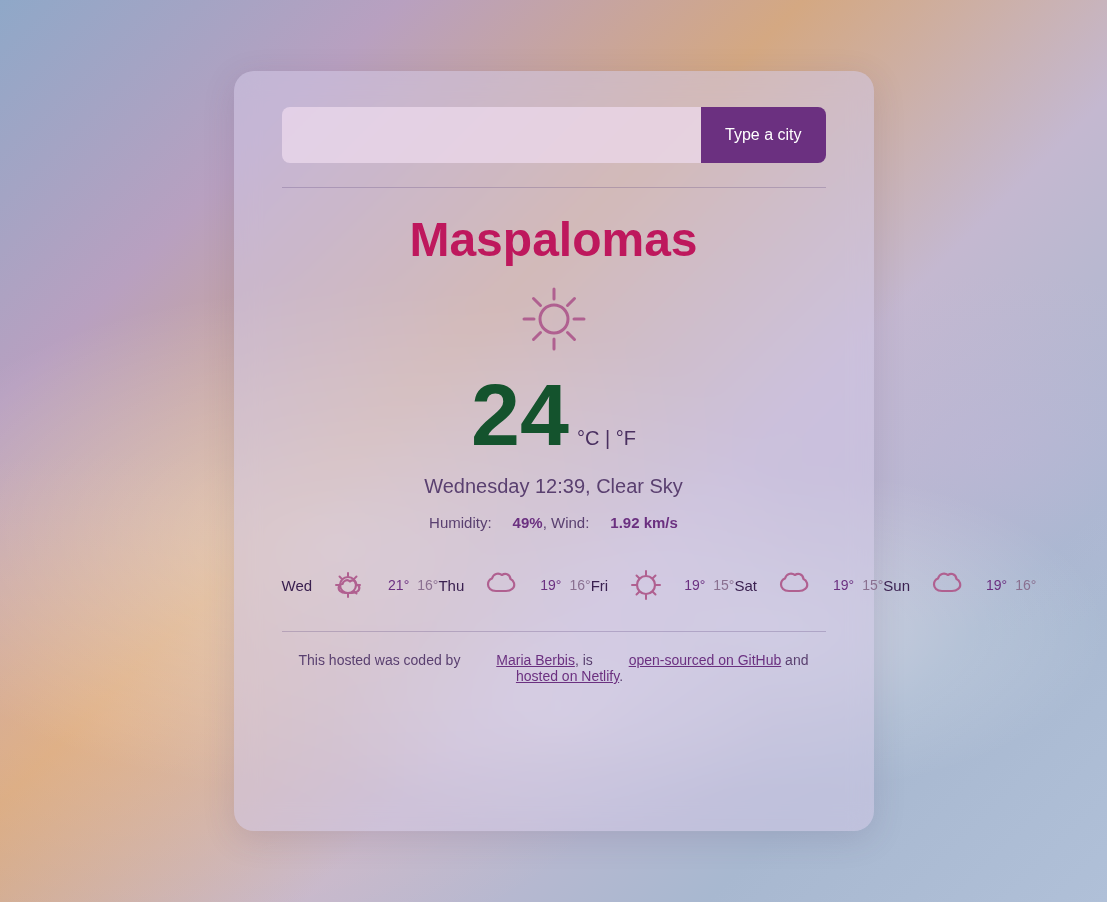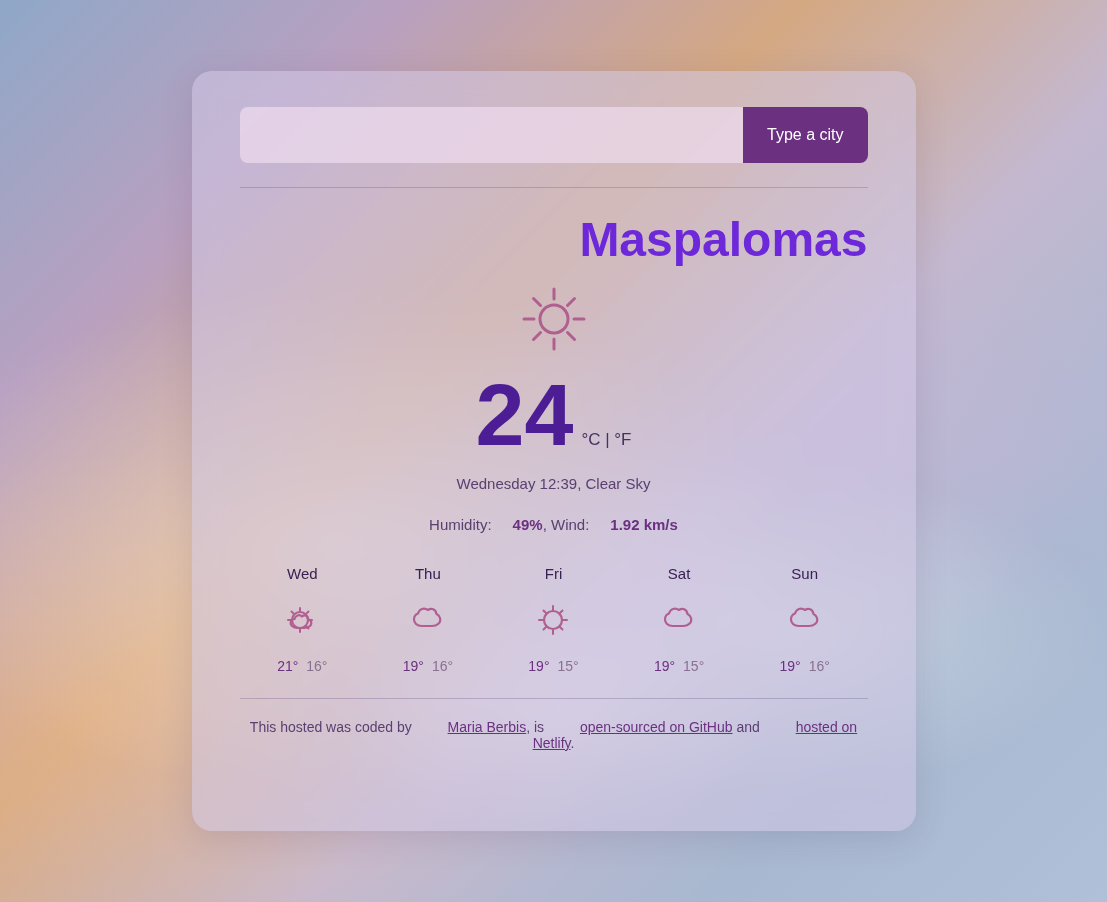--- a/index.html
+++ b/index.html
@@ -28,21 +28,21 @@
         radial-gradient(ellipse 60% 40% at 90% 50%, rgba(200,180,220,0.3) 0%, transparent 50%);
       pointer-events: none;
     }
 
     .card {
       background: rgba(210, 200, 230, 0.55);
       backdrop-filter: blur(12px);
       -webkit-backdrop-filter: blur(12px);
       border-radius: 20px;
       padding: 36px 48px 32px;
-      width: 724px;
+      width: 640px;
       min-height: 760px;
       box-shadow: 0 8px 32px rgba(80, 60, 100, 0.15);
       display: flex;
       flex-direction: column;
       align-items: stretch;
       position: relative;
       z-index: 1;
     }
 
     .search-row {
@@ -80,24 +80,24 @@
       white-space: nowrap;
     }
 
     .divider {
       border: none;
       border-top: 1px solid rgba(100, 80, 130, 0.3);
       margin-bottom: 24px;
     }
 
     .city-name {
-      text-align: right;
+      text-align: center;
       font-size: 48px;
       font-weight: 700;
-      color: #6d28d9;
+      color: #be185d;
       margin-bottom: 16px;
     }
 
     .weather-icon-main {
       display: flex;
       justify-content: center;
       margin-bottom: 16px;
     }
 
     .sun-icon {
@@ -109,35 +109,35 @@
       display: flex;
       align-items: baseline;
       justify-content: center;
       gap: 8px;
       margin-bottom: 16px;
     }
 
     .temp-value {
       font-size: 88px;
       font-weight: 800;
-      color: #4c1d95;
+      color: #14532d;
       line-height: 1;
     }
 
     .temp-unit {
-      font-size: 17px;
+      font-size: 20px;
       font-weight: 500;
       color: #4a3060;
     }
 
     .weather-desc {
       text-align: center;
       color: #5a4070;
-      font-size: 15px;
-      margin-bottom: 24px;
+      font-size: 20px;
+      margin-bottom: 16px;
     }
 
     .weather-details {
       text-align: center;
       color: #5a4070;
       font-size: 15px;
       margin-bottom: 32px;
     }
 
     .weather-details span.highlight {
@@ -147,21 +147,21 @@
     }
 
     .forecast {
       display: flex;
       justify-content: space-between;
       margin-bottom: 24px;
     }
 
     .forecast-day {
       display: flex;
-      flex-direction: column;
+      flex-direction: row;
       align-items: center;
       gap: 16px;
       flex: 1;
     }
 
     .forecast-label {
       font-size: 15px;
       font-weight: 500;
       color: #3a2050;
     }

